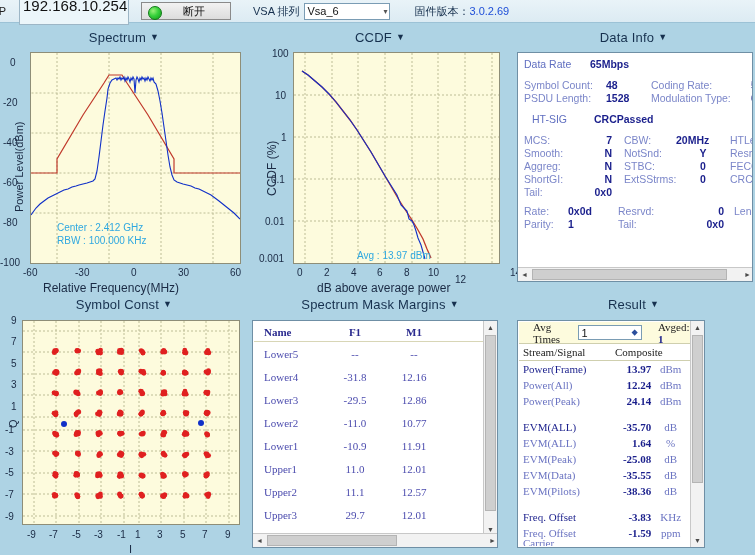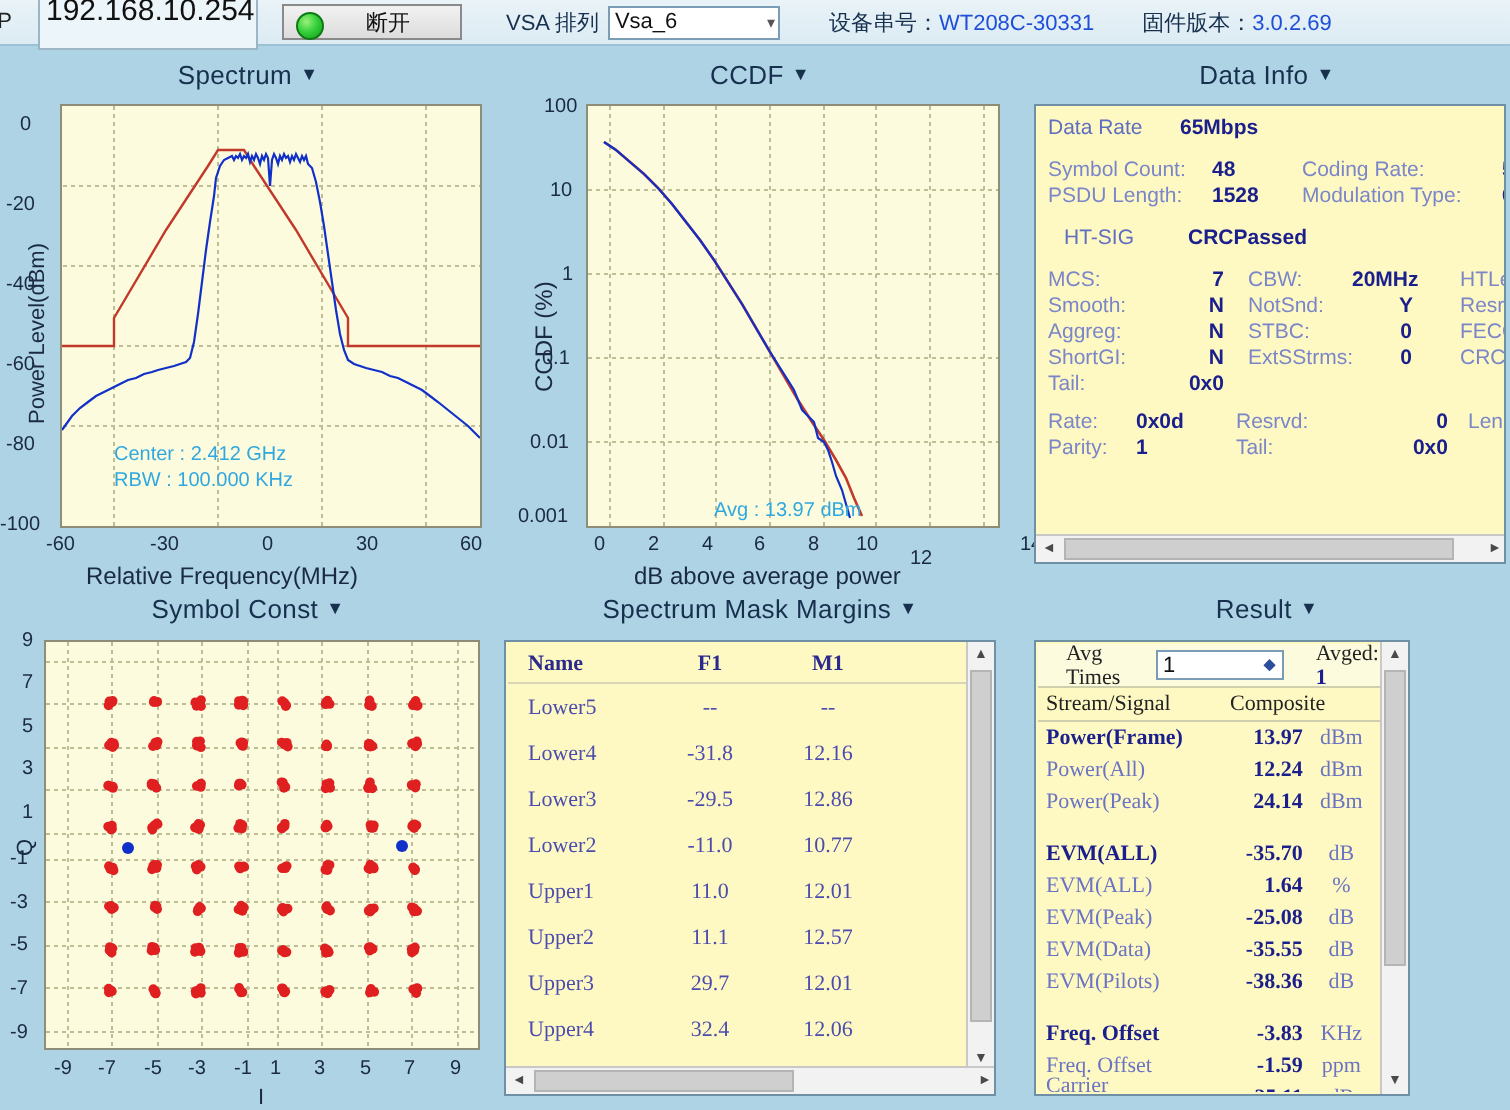--- a/index.html
+++ b/index.html
@@ -42,21 +42,21 @@
 
   .plot-box{position:absolute;background:#fdfbdd;border:1px solid #8e8e78;
     box-sizing:border-box;}
 
   .axis-num{position:absolute;font-size:10px;color:#1a2a44;white-space:nowrap;}
   .axis-title{position:absolute;font-size:12px;color:#1a2a44;white-space:nowrap;}
   .axis-title.rot{transform-origin:0 0;}
   .plot-note{position:absolute;font-size:10px;color:#2fa8e0;white-space:nowrap;}
 
   
-  .list-panel{position:absolute;background:#fef9c3;border:1px solid #6f8fa5;
+  .list-panel{position:absolute;background:#ffffff;border:1px solid #6f8fa5;
     box-sizing:border-box;overflow:hidden;}
   .vsb{position:absolute;right:0;top:0;width:13px;bottom:0;background:#f2f2f2;
     border-left:1px solid #c8c8c8;}
   .vsb .arr{position:absolute;left:0;width:13px;height:13px;background:#f2f2f2;
     font-size:7px;color:#4a4a4a;text-align:center;line-height:13px;}
   .vsb .arr.up{top:0;}.vsb .arr.dn{bottom:0;}
   .vsb .thumb{position:absolute;left:1px;width:11px;background:#cfcfcf;border:1px solid #b4b4b4;box-sizing:border-box;}
   .hsb{position:absolute;left:0;bottom:0;height:13px;background:#f2f2f2;
     border-top:1px solid #c8c8c8;}
   .hsb .arr{position:absolute;top:0;width:13px;height:13px;font-size:7px;color:#4a4a4a;
@@ -92,21 +92,21 @@
     font-size:11px;color:#111;padding:0 3px;}
   .spin .sp{color:#2b4e9c;font-size:9px;}
   .rt-top .avgd{margin-left:16px;font-size:11px;color:#222;font-family:"Liberation Serif",serif;}
   .rt-top .avgd b{color:#1a1f8c;}
   .rt-sub{position:absolute;left:1px;top:22px;right:14px;height:17px;display:flex;
     align-items:center;border-bottom:1px solid #cfcfae;}
   .rt-sub div{font-size:11px;color:#222;font-family:"Liberation Serif",serif;}
   .rt-body{position:absolute;left:1px;top:40px;right:14px;bottom:1px;overflow:hidden;}
   .rt-row{display:flex;height:16px;align-items:center;font-family:"Liberation Serif",serif;}
   .rt-row .n{width:92px;padding-left:4px;font-size:11px;color:#6b74c2;}
-  .rt-row.bold .n{color:#1a1f8c;font-weight:bold;}
+  .rt-row.bold .n{color:#1a1f8c;font-weight:normal;}
   .rt-row .v{width:74px;text-align:right;font-size:11px;color:#1a1f8c;font-weight:bold;}
   .rt-row .u{width:50px;text-align:center;font-size:11px;color:#6b74c2;}
   .rt-row.spacer{height:10px;}
 
   svg{display:block;}
 </style>
 </head>
 <body>
 
 <div class="app">
@@ -115,23 +115,20 @@
     <div class="ip-label">P</div>
     <div class="ip-input">192.168.10.254</div>
     <div class="led-btn">
       <div class="led"></div>
       <span>断开</span>
     </div>
     <div class="tb-lbl">VSA 排列</div>
     <div class="vsa-select">
       <span>Vsa_6</span>
       <span class="caret">▾</span>
-    </div>
-    <div class="tb-grp">
-      <span>设备串号：</span><span class="tb-blue">WT208C-30331</span>
     </div>
     <div class="tb-grp">
       <span>固件版本：</span><span class="tb-blue">3.0.2.69</span>
     </div>
   </div>
 
   <div class="panel-title" style="left:0;top:30px;width:248px;">
     <span>Spectrum</span><span class="tri">▼</span>
   </div>
   <div class="plot-box" style="left:30px;top:52px;width:211px;height:212px;">
@@ -659,20 +656,25 @@
             <div class="c-name">Lower3</div>
             <div class="c-f1">-29.5</div>
             <div class="c-m1">12.86</div>
           </div>
           <div class="mt-row">
             <div class="c-name">Lower2</div>
             <div class="c-f1">-11.0</div>
             <div class="c-m1">10.77</div>
           </div>
           <div class="mt-row">
+            <div class="c-name">Lower1</div>
+            <div class="c-f1">-10.9</div>
+            <div class="c-m1">11.91</div>
+          </div>
+          <div class="mt-row">
             <div class="c-name">Upper1</div>
             <div class="c-f1">11.0</div>
             <div class="c-m1">12.01</div>
           </div>
           <div class="mt-row">
             <div class="c-name">Upper2</div>
             <div class="c-f1">11.1</div>
             <div class="c-m1">12.57</div>
           </div>
           <div class="mt-row">

